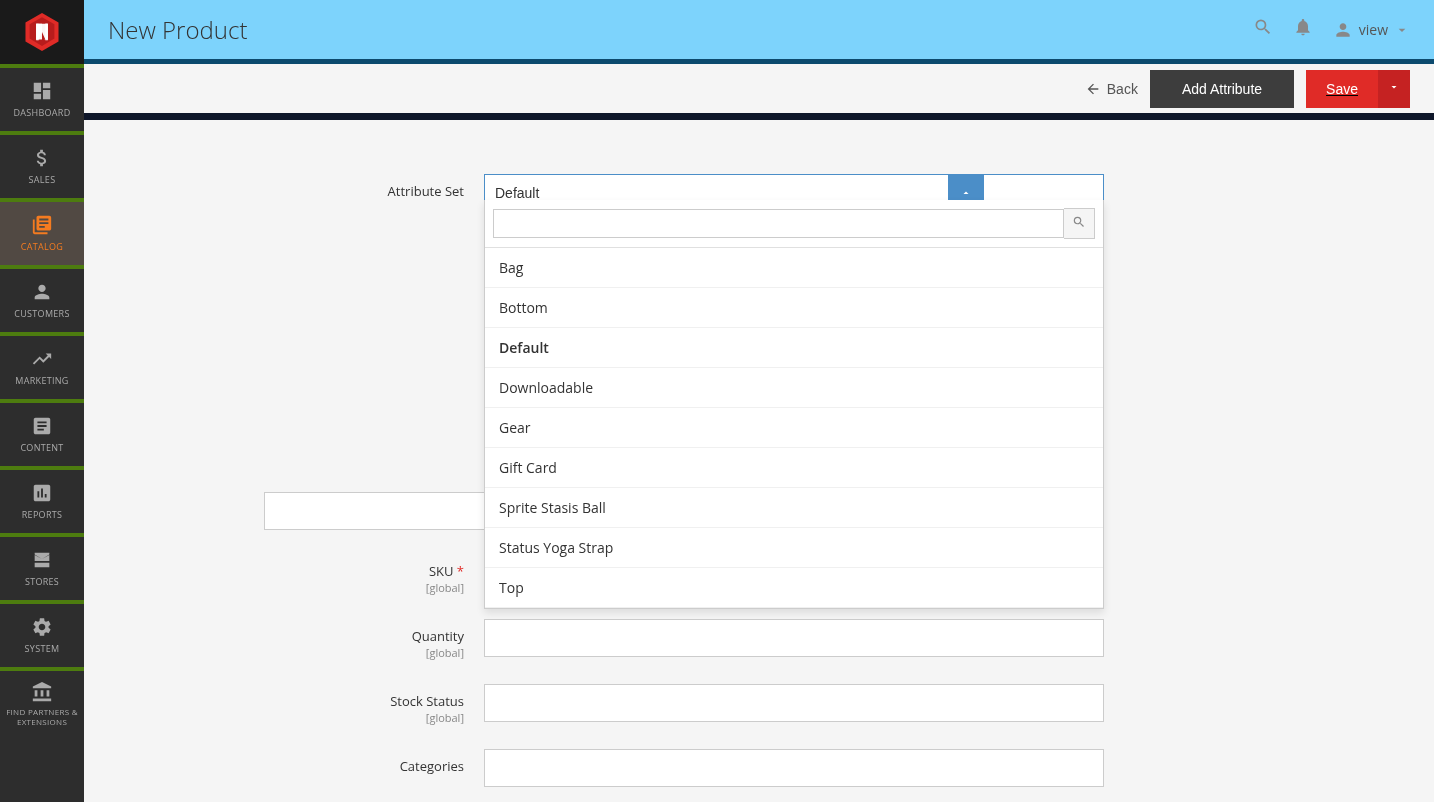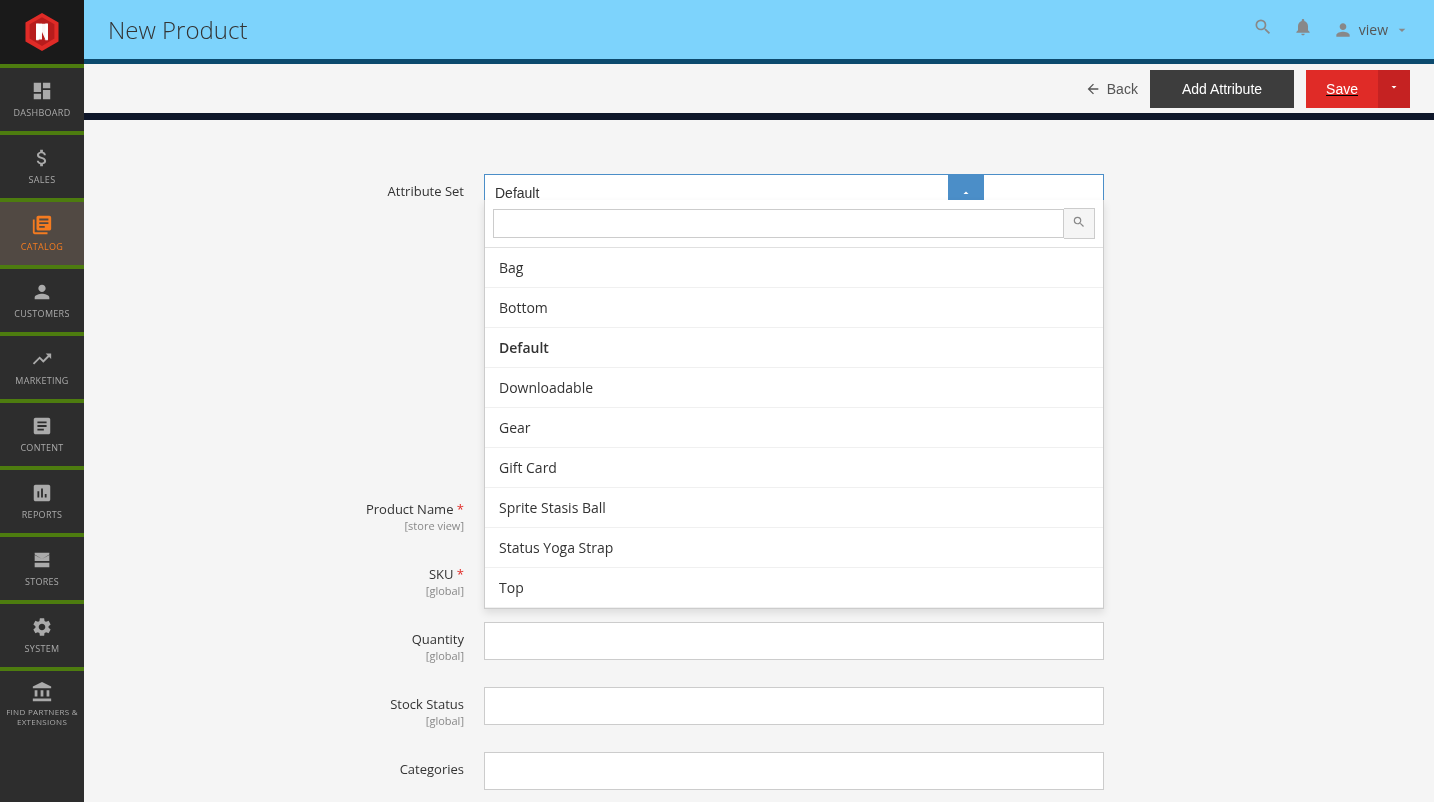--- a/index.html
+++ b/index.html
@@ -472,24 +472,20 @@
           <div class="dropdown-option">Gear</div>
           <div class="dropdown-option">Gift Card</div>
           <div class="dropdown-option">Sprite Stasis Ball</div>
           <div class="dropdown-option">Status Yoga Strap</div>
           <div class="dropdown-option">Top</div>
         </div>
       </div>
     </div>
 
     <div class="form-group" style="margin-top: 280px;">
-      <div class="form-label-group">
-        <span class="form-label required">Product Name</span>
-        <span class="form-sublabel">[store view]</span>
-      </div>
       <div class="form-control-wrap">
         <input type="text" class="text-input" style="">
       </div>
     </div>
 
     <div class="form-group">
       <div class="form-label-group">
         <span class="form-label required">SKU</span>
         <span class="form-sublabel">[global]</span>
       </div>

